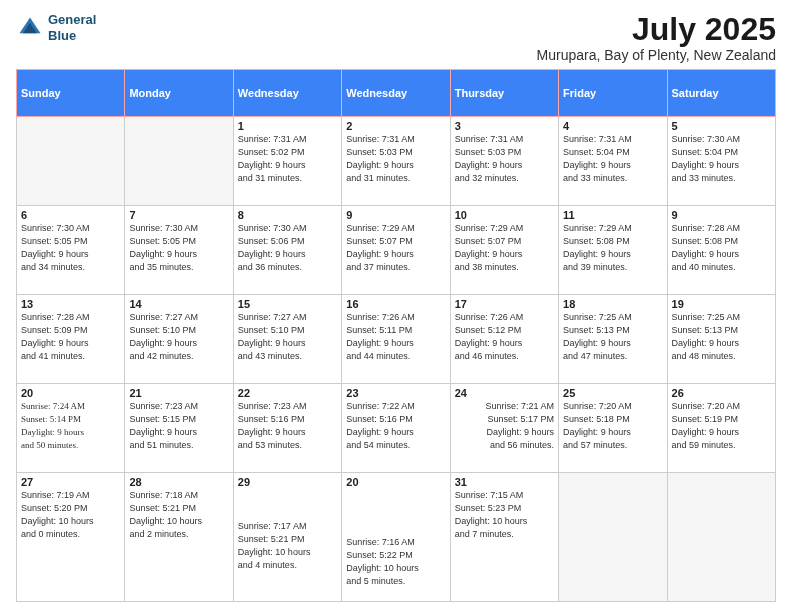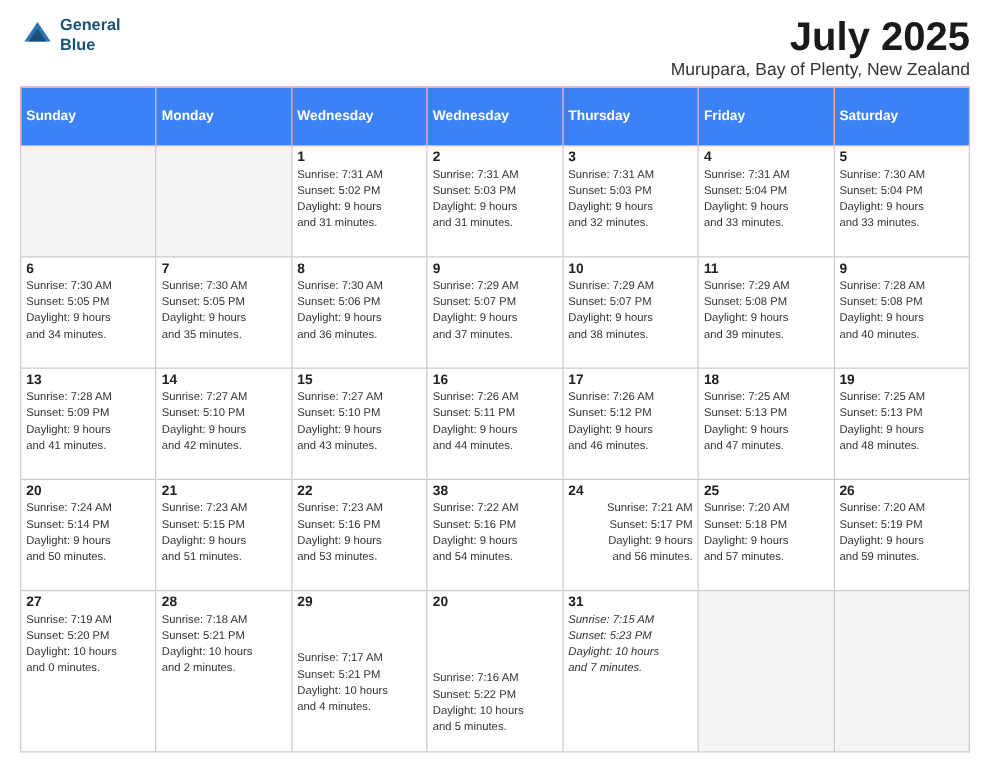--- a/index.html
+++ b/index.html
@@ -262,41 +262,41 @@
             <span class="day-num">19</span>
             <div class="day-info" style="white-space: pre-line;">Sunrise: 7:25 AM
 Sunset: 5:13 PM
 Daylight: 9 hours
 and 48 minutes.</div>
           </td>
         </tr>
         <tr>
           <td>
             <span class="day-num">20</span>
-            <div class="day-info" style="white-space: pre-line;">Sunrise: 7:24 AM
+            <div class="day-info" style="white-space: pre-line; font-family: Liberation Serif, serif;">Sunrise: 7:24 AM
 Sunset: 5:14 PM
 Daylight: 9 hours
 and 50 minutes.</div>
           </td>
           <td>
             <span class="day-num">21</span>
             <div class="day-info" style="white-space: pre-line;">Sunrise: 7:23 AM
 Sunset: 5:15 PM
 Daylight: 9 hours
 and 51 minutes.</div>
           </td>
           <td>
             <span class="day-num">22</span>
             <div class="day-info" style="white-space: pre-line;">Sunrise: 7:23 AM
 Sunset: 5:16 PM
 Daylight: 9 hours
 and 53 minutes.</div>
           </td>
           <td>
-            <span class="day-num">38</span>
+            <span class="day-num">23</span>
             <div class="day-info" style="white-space: pre-line;">Sunrise: 7:22 AM
 Sunset: 5:16 PM
 Daylight: 9 hours
 and 54 minutes.</div>
           </td>
           <td>
             <span class="day-num">24</span>
             <div class="day-info" style="white-space: pre-line; text-align: right;">Sunrise: 7:21 AM
 Sunset: 5:17 PM
 Daylight: 9 hours
@@ -341,21 +341,21 @@
           </td>
           <td>
             <span class="day-num">20</span>
             <div class="day-info" style="white-space: pre-line; margin-top: 48px;">Sunrise: 7:16 AM
 Sunset: 5:22 PM
 Daylight: 10 hours
 and 5 minutes.</div>
           </td>
           <td>
             <span class="day-num">31</span>
-            <div class="day-info" style="white-space: pre-line; font-style: italic;">Sunrise: 7:15 AM
+            <div class="day-info" style="white-space: pre-line;">Sunrise: 7:15 AM
 Sunset: 5:23 PM
 Daylight: 10 hours
 and 7 minutes.</div>
           </td>
           <td class="empty"></td>
           <td class="empty"></td>
         </tr>
       </tbody>
   </table>
 </div>

